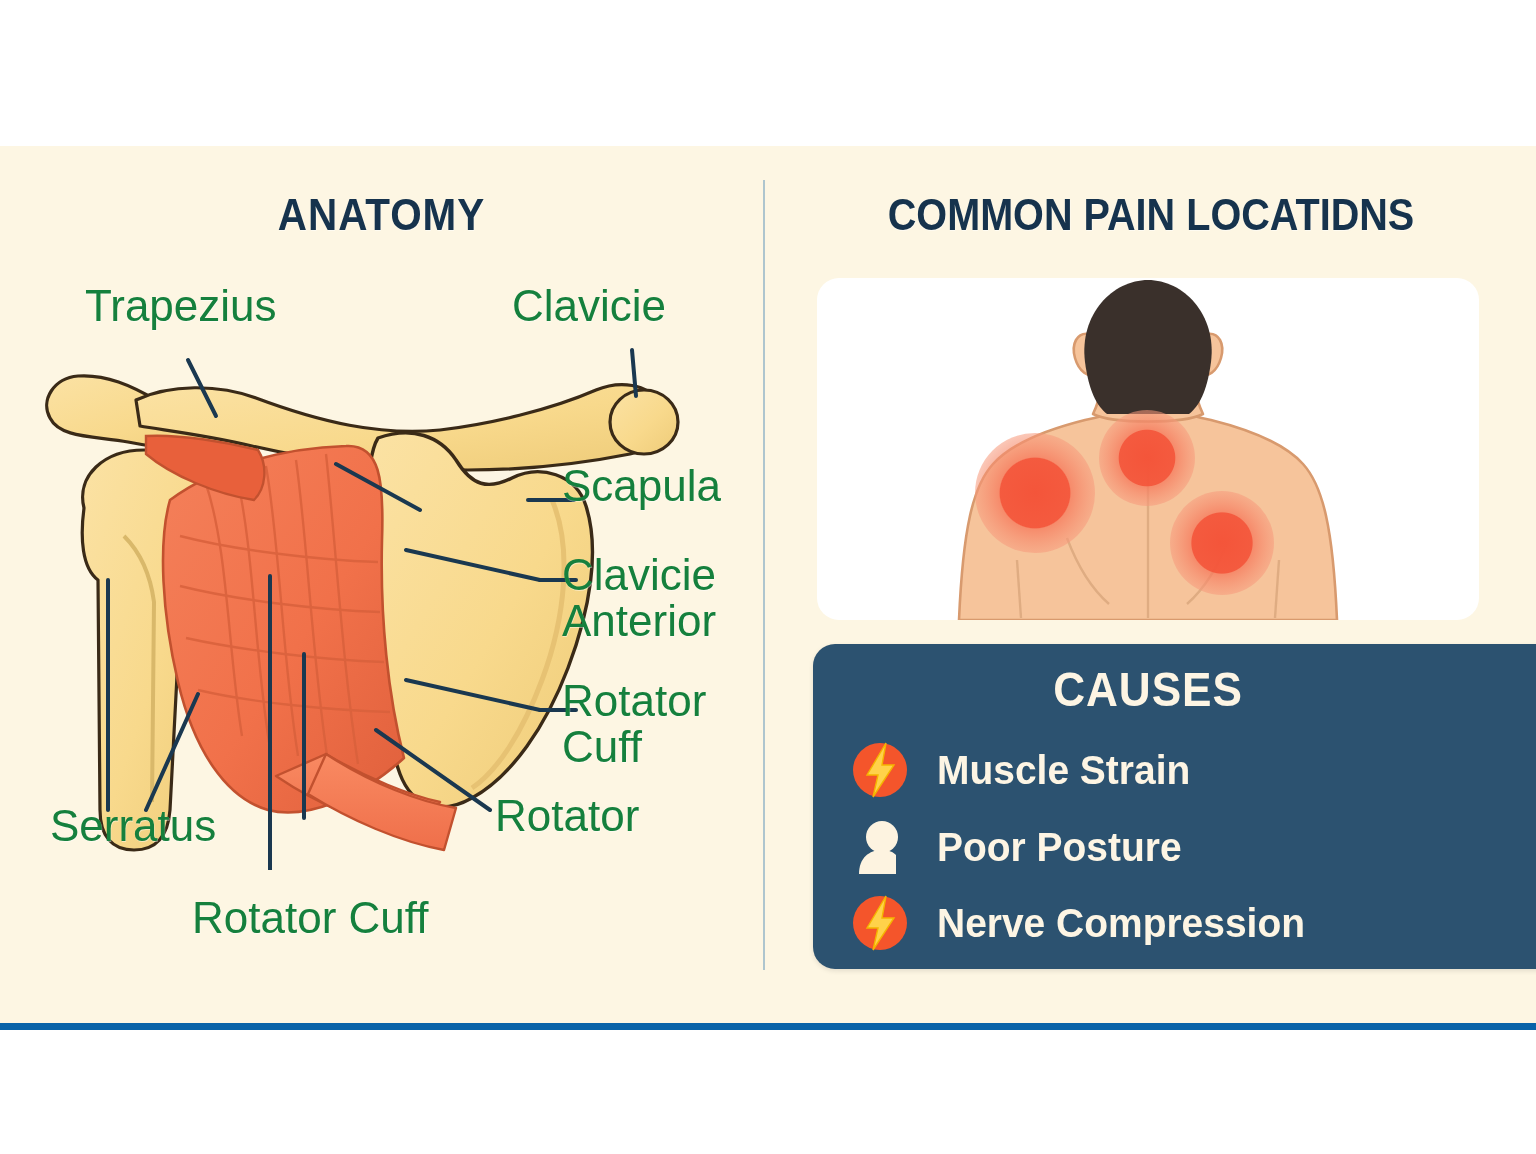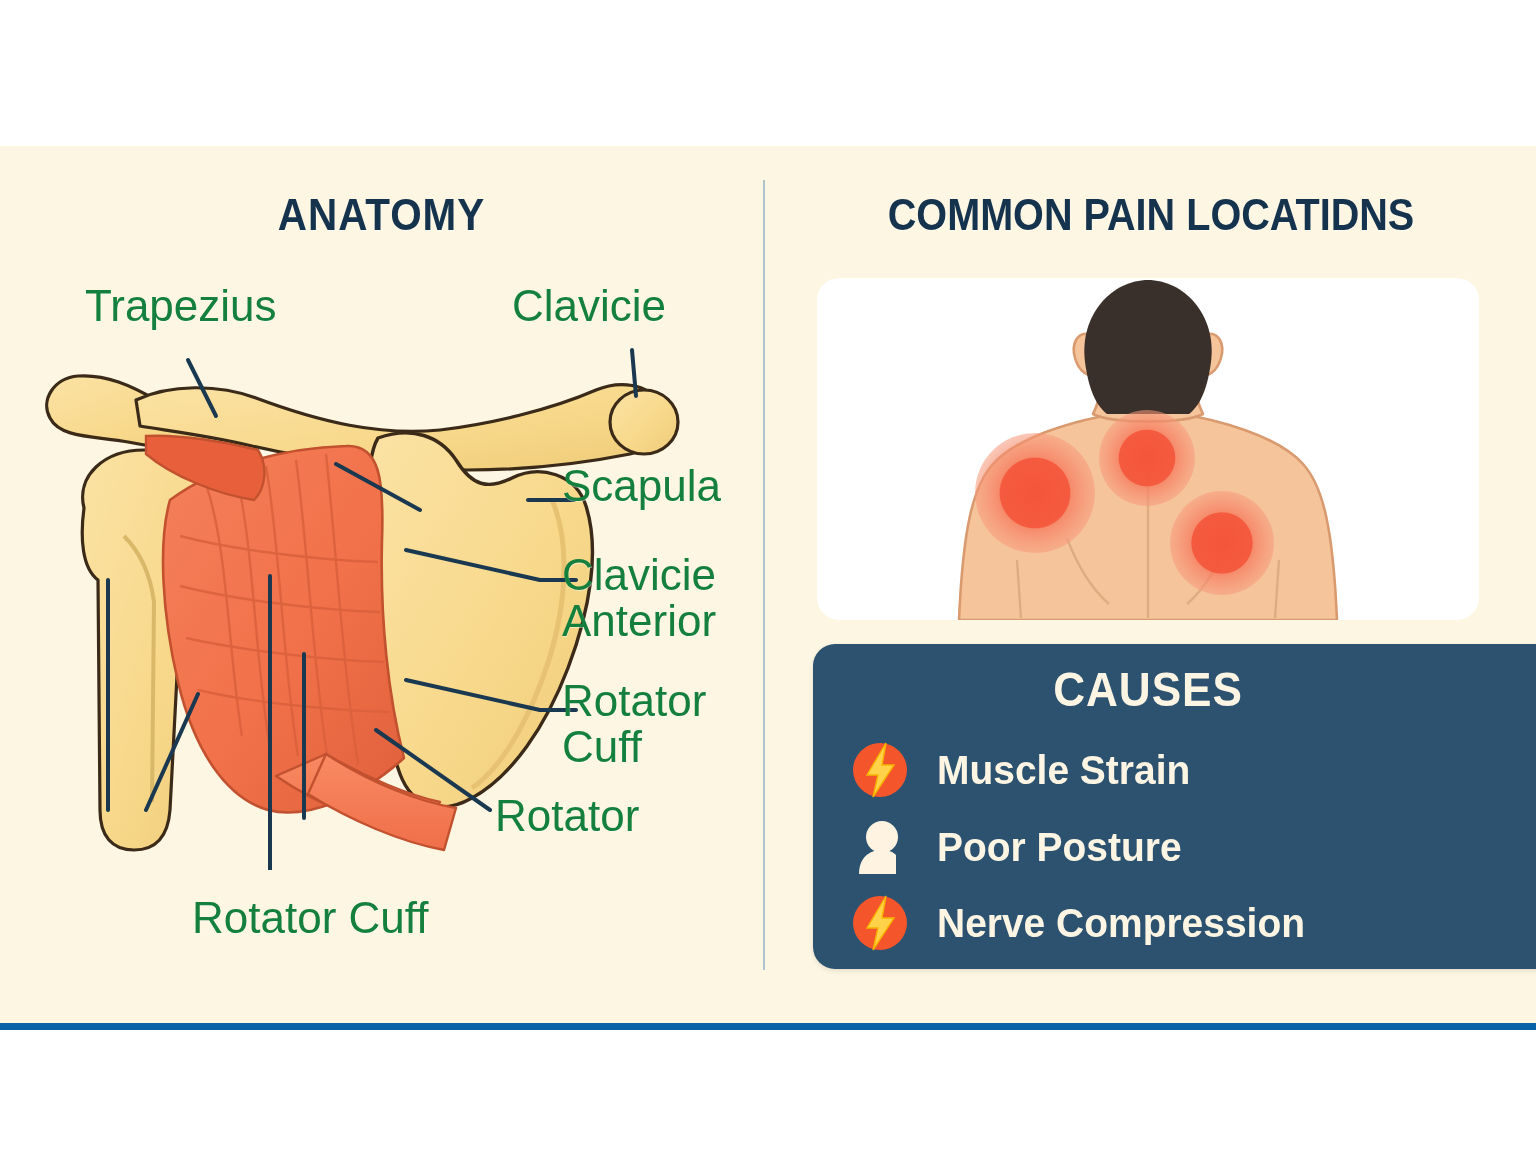--- a/index.html
+++ b/index.html
@@ -241,20 +241,21 @@
   </svg>
 
   <div class="anat-label" id="lbl-trapezius">Trapezius</div>
   <div class="anat-label" id="lbl-clavicle">Clavicie</div>
   <div class="anat-label" id="lbl-scapula">Scapula</div>
   <div class="anat-label" id="lbl-serratis">Clavicie
 Anterior</div>
   <div class="anat-label" id="lbl-rotcuff-r">Rotator
 Cuff</div>
   <div class="anat-label" id="lbl-rotator">Rotator</div>
+  <div class="anat-label" id="lbl-serratus">Serratus</div>
   <div class="anat-label" id="lbl-rotcuff-b">Rotator Cuff</div>
 
   <div class="sec-head" id="pain-head">COMMON PAIN LOCATIDNS</div>
 
   <div class="pain-card">
     <svg id="torso-art" viewBox="0 0 662 342">
       <defs>
         <radialGradient id="spotG">
           <stop offset="0%" stop-color="#f4553a" stop-opacity="1"></stop>
           <stop offset="58%" stop-color="#f4553a" stop-opacity=".95"></stop>

